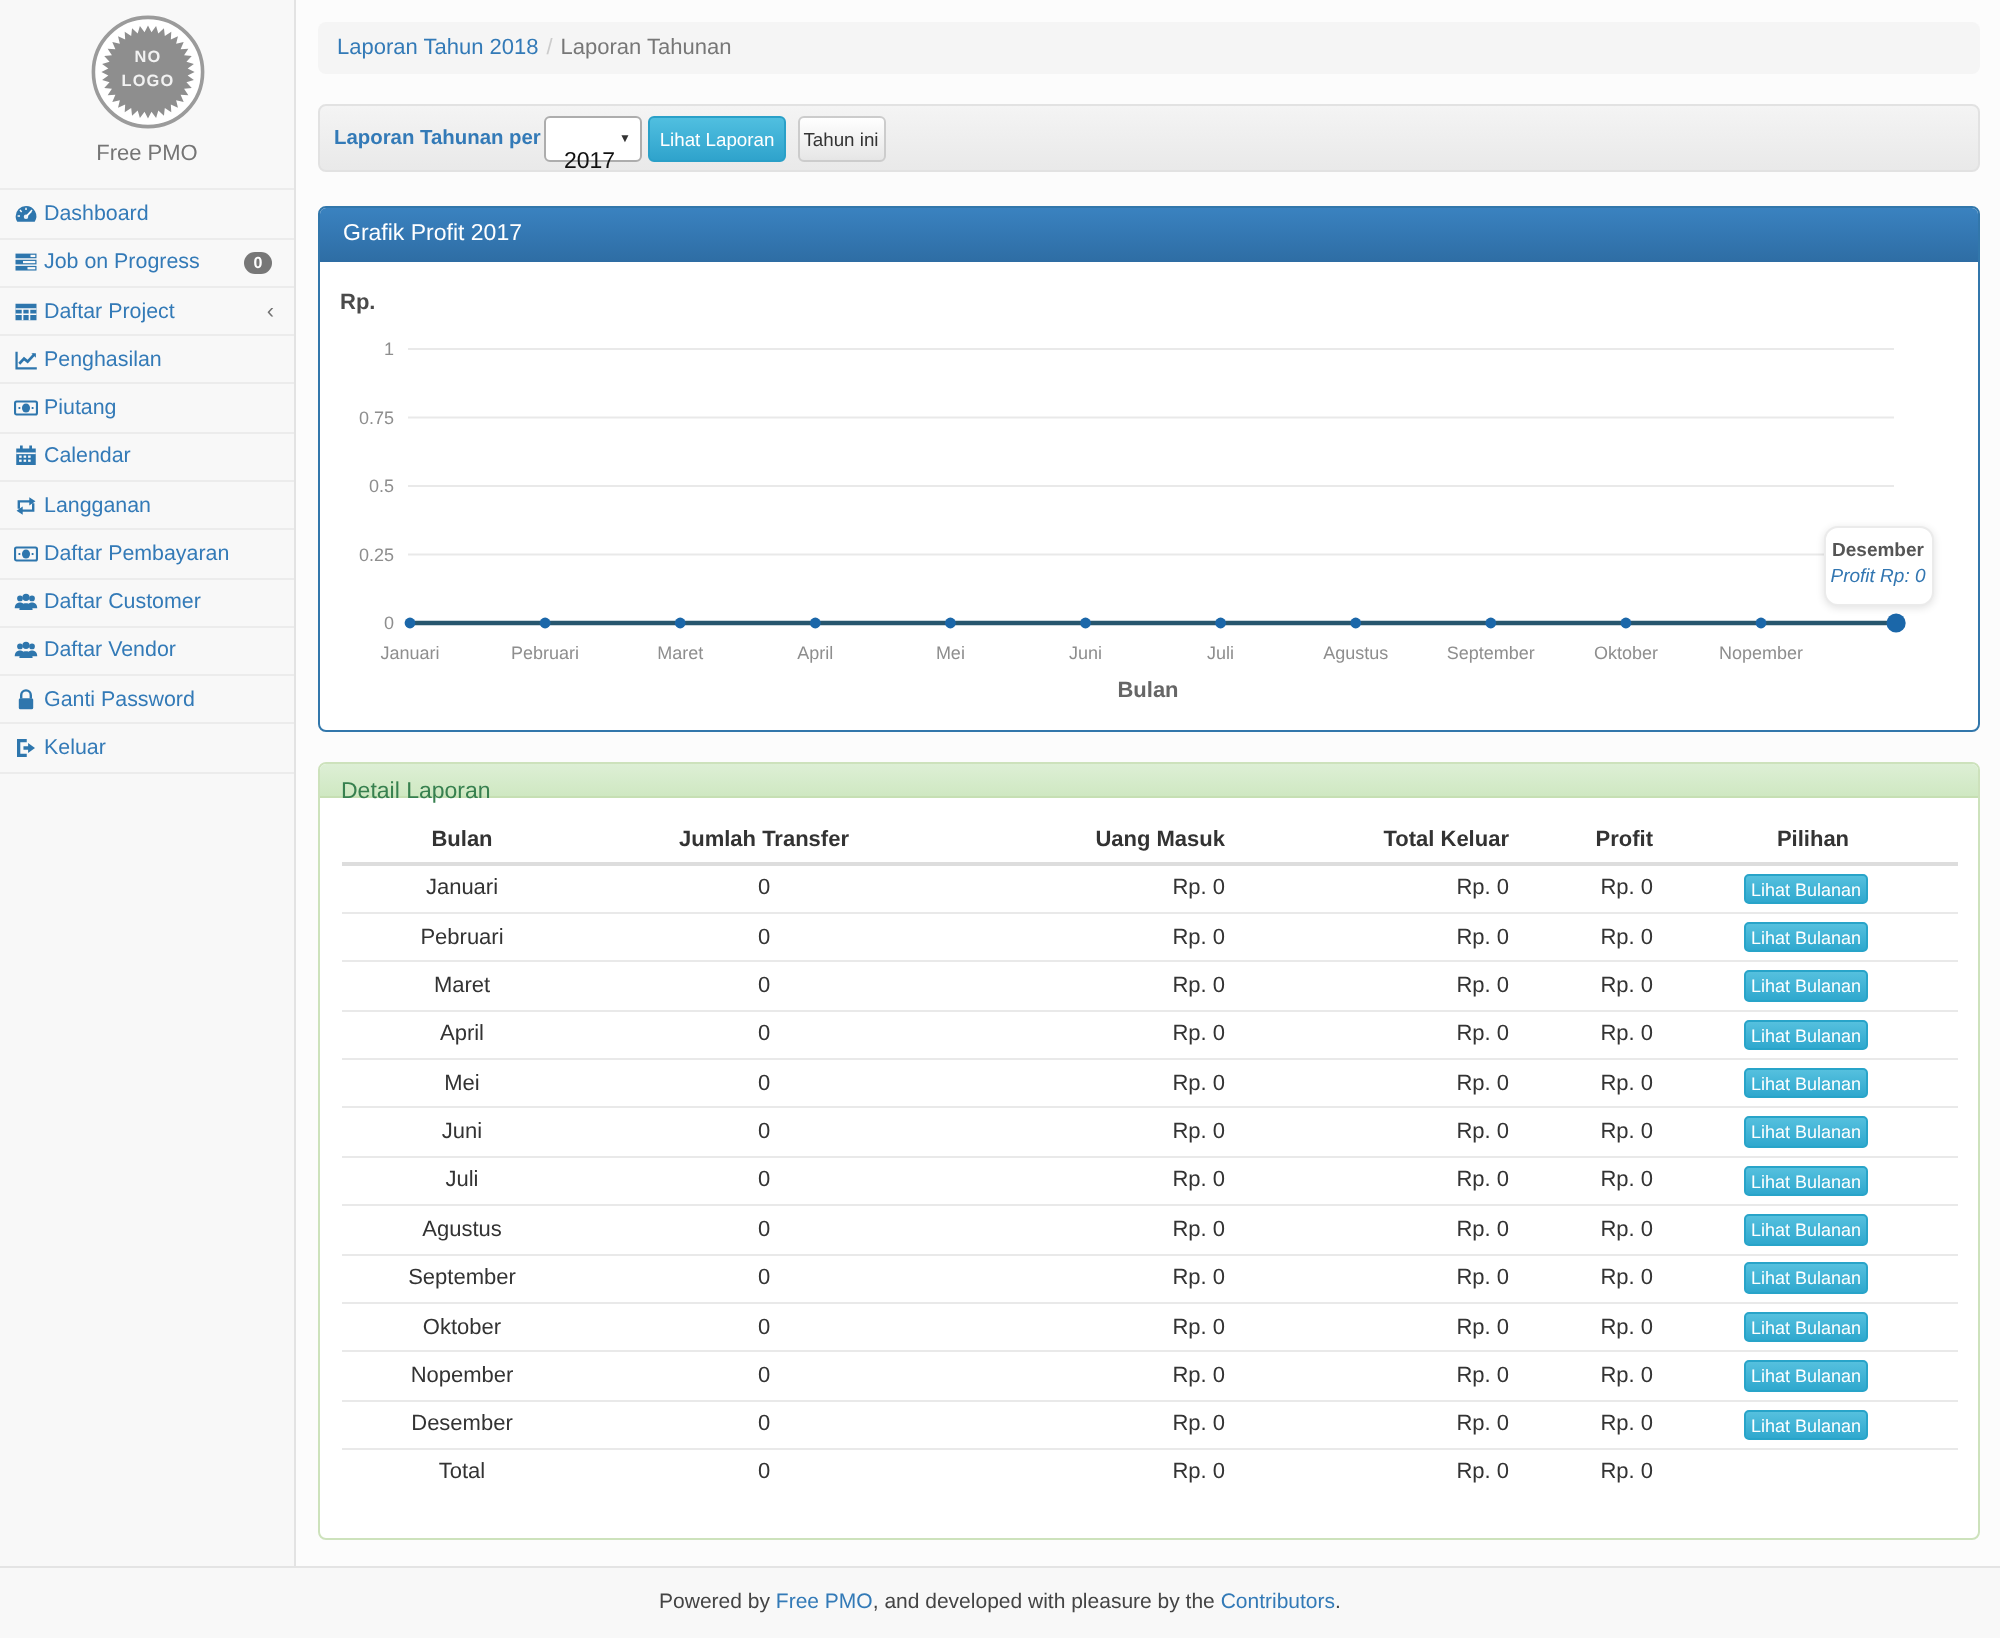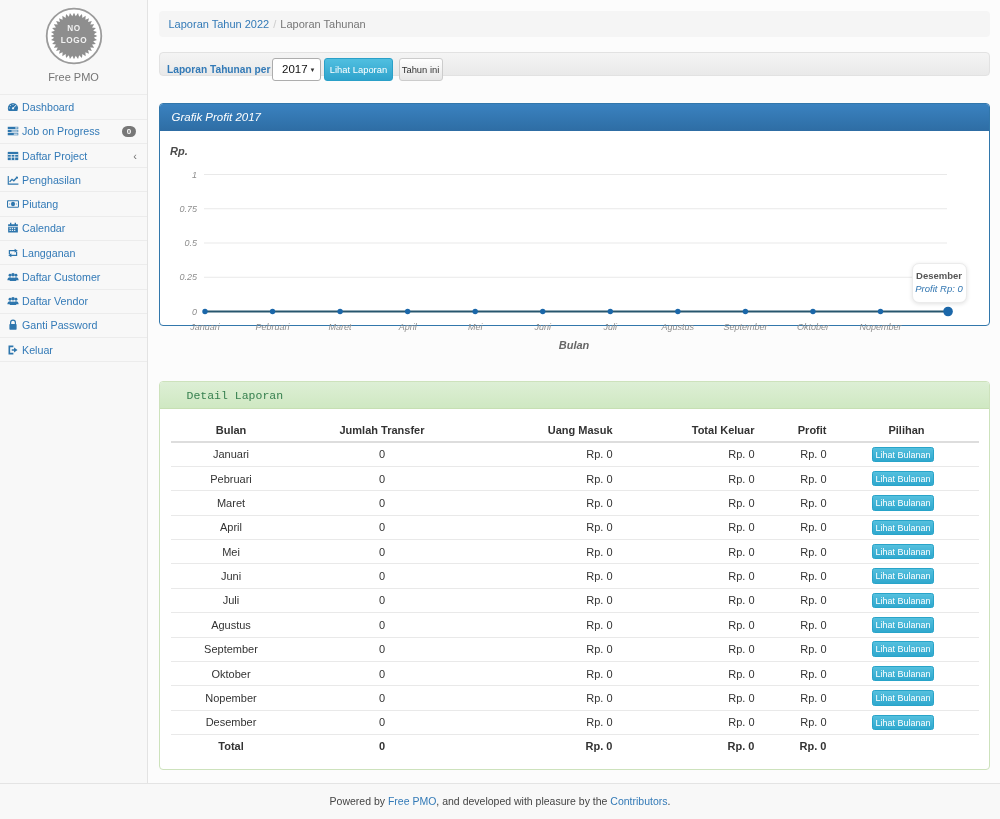--- a/index.html
+++ b/index.html
@@ -16,47 +16,47 @@
   #menu li a { display:flex; align-items:center; height:100%; padding-left:6.5px; color:#337ab7; font-size:10.7px; }
   #menu li svg { margin-right:3.5px; flex:0 0 auto; }
   .badge0 { position:absolute; right:11px; top:50%; margin-top:-5.7px; width:14px; height:11.4px; background:#777; border-radius:6px; color:#fff; font-size:8px; font-weight:bold; text-align:center; line-height:11.4px; }
   .chev { position:absolute; right:10px; top:50%; margin-top:-6px; color:#727272; font-size:11px; line-height:12px; }
 
   
   .bc { position:absolute; left:158.5px; top:10.5px; width:831px; height:26.5px; background:#f5f5f5; border-radius:4px; line-height:26.5px; padding-left:10px; font-size:11px; color:#777; }
   .bc a { color:#337ab7; }
   .bc .sep { color:#ccc; padding:0 4px; }
 
-  .formbox { position:absolute; left:158.5px; top:52px; width:831px; height:24px; background:linear-gradient(#f4f4f4,#e9e9e9); border:1px solid #e2e2e2; border-radius:4px; }
+  .formbox { position:absolute; left:158.5px; top:52px; width:831px; height:34px; background:linear-gradient(#f4f4f4,#e9e9e9); border:1px solid #e2e2e2; border-radius:4px; }
   .flabel { position:absolute; left:7.5px; top:-1px; height:34px; line-height:35.5px; font-weight:bold; color:#337ab7; font-size:10.2px; }
   .fselect { position:absolute; left:112.5px; top:5px; width:49px; height:22.5px; background:#fff; border:1px solid #adadad; border-radius:3px; font-size:11px; color:#111; }
-  .fselect .val { position:absolute; left:9px; top:4px; font-size:11.5px;text-align:center; }
+  .fselect .val { position:absolute; left:9px; top:16px; font-size:11.5px;text-align:center; }
   .fselect .car { position:absolute; right:4.5px; top:8px; font-size:6px; color:#333; }
   .btn { position:absolute; top:5px; height:22.5px; border-radius:3px; font-size:9.4px; text-align:center; line-height:21.5px; }
   .btn-info1 { left:164.5px; width:69px; background:linear-gradient(#50bfe0,#2fa3cc); border:1px solid #2aa0c8; color:#fff; }
   .btn-default1 { left:239px; width:44px; background:linear-gradient(#ffffff,#e6e6e6); border:1px solid #ccc; color:#333; }
 
   
   .panel { position:absolute; left:158.5px; width:831px; border-radius:4px; background:#fff; }
-  #chartpanel { top:103px; height:223px; border:1px solid #3277ab;font-style:italic; }
+  #chartpanel { top:103px; height:263px; border:1px solid #3277ab; }
   #chartpanel .phead { height:26.5px; background:linear-gradient(#3a82c0,#2e6da4); border-radius:3px 3px 0 0; color:#fff; font-size:11.5px; line-height:27px; padding-left:12px; }
   #detailpanel { top:381px; height:389px; border:1px solid #cde2bc; }
-  #detailpanel .phead { height:27px; background:linear-gradient(#ddefd5,#cfe8c2); border-bottom:1px solid #c6dfb3; border-radius:3px 3px 0 0; color:#37804f; font-size:11.5px; line-height:28px; padding-left:27px;font-family:Liberation Mono, monospace; }
+  #detailpanel .phead { height:17px; background:linear-gradient(#ddefd5,#cfe8c2); border-bottom:1px solid #c6dfb3; border-radius:3px 3px 0 0; color:#37804f; font-size:11.5px; line-height:28px; padding-left:11px; }
 
   
   #tooltip { position:absolute; left:911.5px; top:262.5px; width:55px; height:40.5px; background:#fff; border:1px solid #ebebeb; border-radius:7px; box-shadow:0 1px 4px rgba(0,0,0,.12); text-align:center; }
   #tooltip .t1 { font-size:9.5px; font-weight:bold; color:#555; margin-top:6px; }
   #tooltip .t2 { font-size:9.5px; color:#3276b1; margin-top:2.5px;font-style:italic; }
 
   
   .pbody2 { padding:8px 11px 0; }
   table.rep { width:100%; border-collapse:collapse; table-layout:fixed; }
   table.rep th { height:25px; border-bottom:2px solid #ddd; font-size:11px; color:#333; vertical-align:middle; padding:2px 8px 0; }
   table.rep td { height:24.38px; border-bottom:1px solid #e9e9e9; font-size:11px; color:#333; vertical-align:middle; padding:0 8px; }
-  table.rep tr.total td { border-bottom:none; font-weight:bold; height:23px; }
+  table.rep tr.total td { border-bottom:none; font-weight:normal; height:23px; }
   .c-c { text-align:center; }
   .c-r { text-align:right; }
   .btn-xs { display:inline-block; width:62.5px; height:15.4px; margin-right:7px; background:linear-gradient(#55c0de,#2fa8ce); border:1px solid #28a4c9; border-radius:2.5px; color:#fff; font-size:9px; line-height:14px; text-align:center; }
 
   
   #footer { position:absolute; left:0; top:783px; width:1000px; height:36px; background:#f8f8f8; border-top:1px solid #e4e4e4; text-align:center; color:#444; font-size:10.5px; line-height:35px; }
   #footer a { color:#337ab7; }
 </style>
 </head>
 <body>
@@ -136,20 +136,27 @@
         <a><svg class="i" width="12" height="12" viewBox="0 0 16 16">
             <g fill="none" stroke="#2e76ad" stroke-width="1.6">
               <path d="M3.2 9.8V4.9h7.5"></path>
               <path d="M12.8 6.2v4.9H5.3"></path>
             </g>
             <path fill="#2e76ad" d="M10.2 2.2L14.3 4.9l-4.1 2.7zM5.8 8.4L1.7 11.1l4.1 2.7z"></path>
           </svg>Langganan</a>
       </li>
     <li>
         <a><svg class="i" width="12" height="12" viewBox="0 0 16 16">
+            <rect x="0.7" y="3.7" width="14.6" height="8.6" rx="1" fill="none" stroke="#2e76ad" stroke-width="1.4"></rect>
+            <ellipse cx="8" cy="8" rx="2.7" ry="3" fill="#2e76ad"></ellipse>
+            <path stroke="#2e76ad" stroke-width="1.2" d="M3 8h1.2M11.8 8H13"></path>
+          </svg>Daftar Pembayaran</a>
+      </li>
+    <li>
+        <a><svg class="i" width="12" height="12" viewBox="0 0 16 16">
             <g fill="#2e76ad">
               <circle cx="4" cy="5.6" r="1.9"></circle>
               <circle cx="12" cy="5.6" r="1.9"></circle>
               <path d="M.5 12.2c0-2.4 1.5-3.8 3.5-3.8 1 0 1.8.35 2.4.95A5.3 5.3 0 0 0 5 12.2z"></path>
               <path d="M15.5 12.2c0-2.4-1.5-3.8-3.5-3.8-1 0-1.8.35-2.4.95.8.7 1.3 1.65 1.4 2.85z"></path>
               <circle cx="8" cy="4.9" r="2.4"></circle>
               <path d="M3.6 13.4c0-2.9 1.9-4.6 4.4-4.6s4.4 1.7 4.4 4.6z"></path>
             </g>
           </svg>Daftar Customer</a>
       </li>
@@ -173,21 +180,21 @@
       </li>
     <li>
         <a><svg class="i" width="12" height="12" viewBox="0 0 16 16">
             <path fill="#2e76ad" d="M2 2h6.5v2.2H4.2v7.6h4.3V14H2z"></path>
             <path fill="#2e76ad" d="M9.4 4.6L14 8l-4.6 3.4V9.1H6.3V6.9h3.1z"></path>
           </svg>Keluar</a>
       </li>
   </ul>
 </div>
 
-<div class="bc"><a>Laporan Tahun 2022</a><span class="sep">/</span><span>Laporan Tahunan</span></div>
+<div class="bc"><a>Laporan Tahun 2018</a><span class="sep">/</span><span>Laporan Tahunan</span></div>
 
 <div class="formbox">
   <span class="flabel">Laporan Tahunan per</span>
   <span class="fselect">
       <span class="val">2017</span>
       <span class="car">▼</span>
     </span>
   <span class="btn btn-info1">Lihat Laporan</span>
   <span class="btn btn-default1">Tahun ini</span>
 </div>

